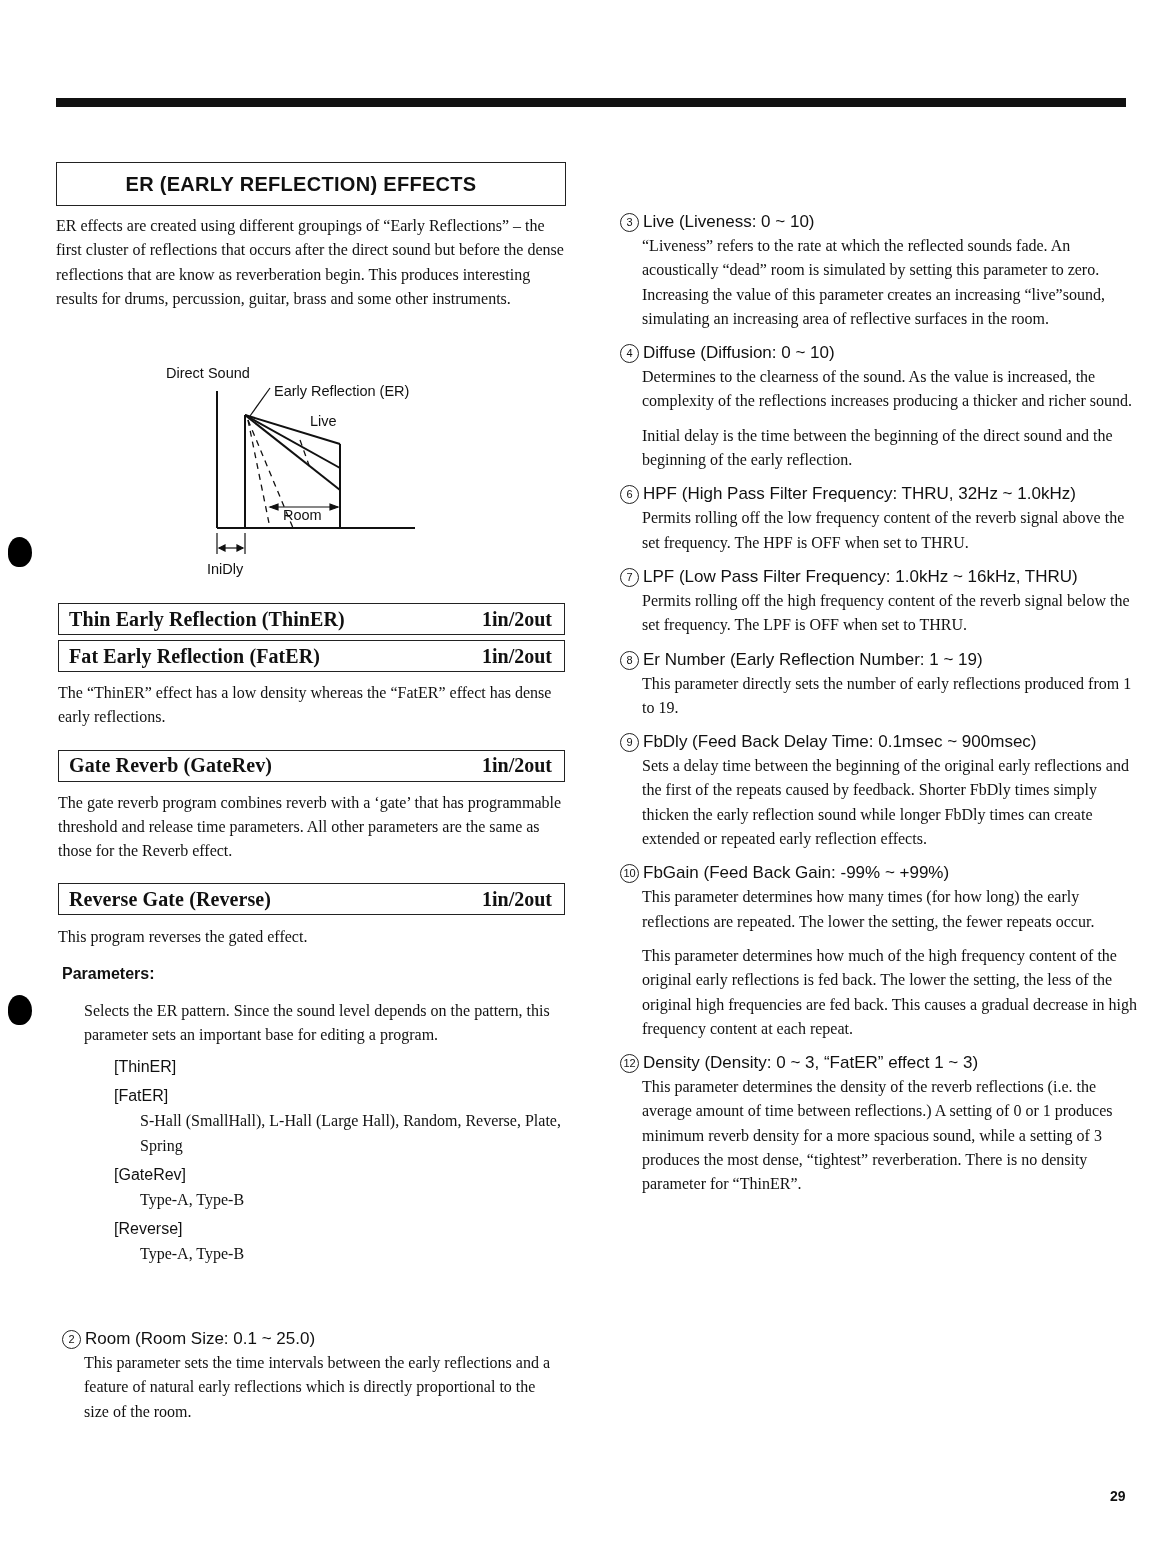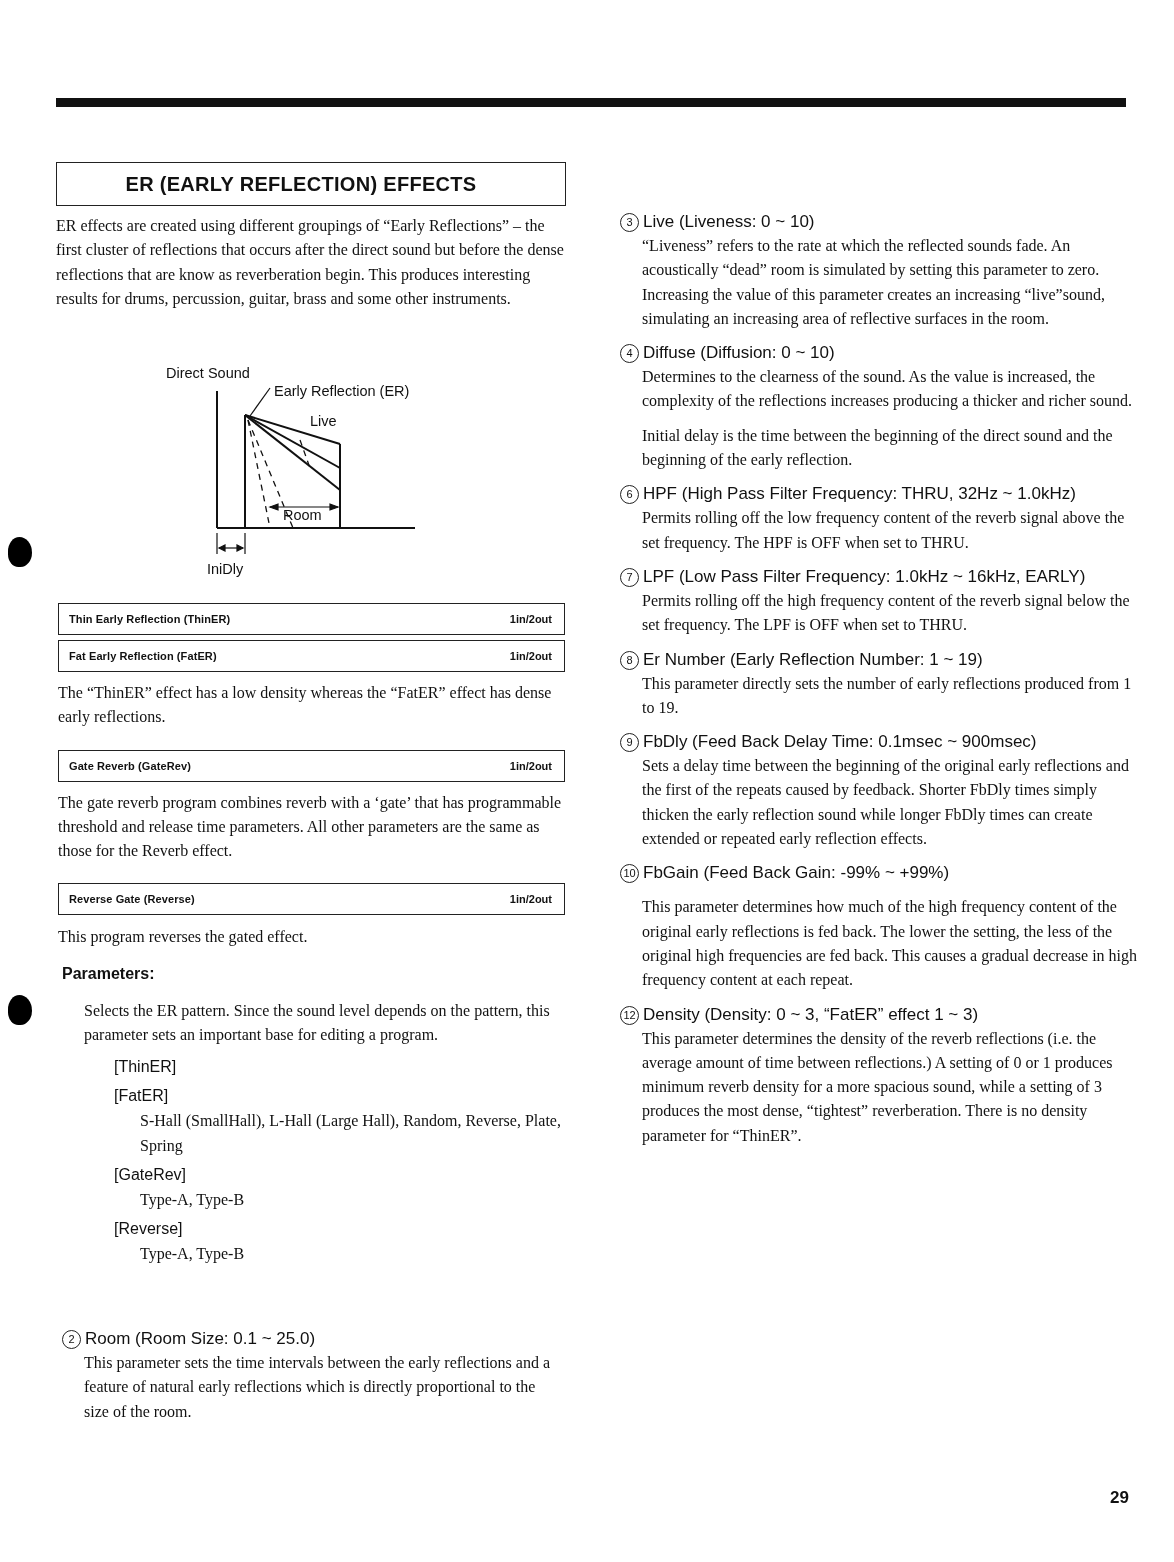--- a/index.html
+++ b/index.html
@@ -5,30 +5,30 @@
   html, body { margin:0; padding:0; background:#fff; }
   body { width:1174px; height:1562px; position:relative; overflow:hidden; color:#111; font-family:"Liberation Serif", serif; }
   .topbar { position:absolute; left:56px; top:98px; width:1070px; height:9px; background:#111; }
   .hole { position:absolute; width:24px; height:30px; background:#000; border-radius:50% 55% 50% 45%; }
   .col { position:absolute; }
   .left { left:56px; top:162px; width:510px; }
   .right { left:620px; top:210px; width:520px; }
   .title-box { border:1.5px solid #222; height:42px; display:flex; align-items:center; justify-content:center; font-family:"Liberation Sans", sans-serif; font-weight:bold; font-size:20px; letter-spacing:0.3px; margin-bottom:8px; }
   .title-box span { margin-right:20px; }
   p.body { font-size:16px; line-height:24.3px; margin:0; }
-  .effect-box { border:1.5px solid #222; height:30px; display:flex; align-items:center; justify-content:space-between; padding:0 12px 0 10px; font-family:Liberation Sans, sans-serif; font-weight:bold; font-size:11px; transform-origin:left; }
+  .effect-box { border:1.5px solid #222; height:30px; display:flex; align-items:center; justify-content:space-between; padding:0 12px 0 10px; font-family:Liberation Serif, serif; font-weight:bold; font-size:20px; transform-origin:left; }
   .effect-box .nm { letter-spacing:0.1px; }
   .param-head { font-family:"Liberation Sans", sans-serif; font-size:17px; line-height:24px; margin:0; }
   .param-body { font-size:16px; line-height:24.3px; margin:0 0 0 22px; }
   .circ { display:inline-block; width:17px; height:17px; border:1px solid #222; border-radius:50%; font-size:11px; line-height:17px; text-align:center; margin-right:4px; vertical-align:1px; font-family:"Liberation Sans", sans-serif; }
   .sub-head { font-family:"Liberation Sans", sans-serif; font-size:16px; margin-left:52px; line-height:25px; }
   .sub-body { font-size:16px; line-height:25px; margin-left:78px; }
   .diagram { position:absolute; left:150px; top:358px; width:300px; height:230px; }
   .diagram text { font-family:"Liberation Sans", sans-serif; font-size:14.5px; fill:#111; }
-  .page-num { position:absolute; left:1110px; top:1488px; font-family:"Liberation Sans", sans-serif; font-weight:bold; font-size:17px; }
+  .page-num { position:absolute; left:1110px; top:1488px; font-family:"Liberation Sans", sans-serif; font-weight:bold; font-size:14px; }
   .params-label { font-family:"Liberation Sans", sans-serif; font-weight:bold; font-size:16px; }
 </style>
 </head>
 <body>
 
 <div class="topbar"></div>
 <div class="hole" style="left:8px;top:537px;"></div>
 <div class="hole" style="left:8px;top:995px;"></div>
 
 <div class="col left">
@@ -121,33 +121,34 @@
     <p class="param-body">Determines to the clearness of the sound. As the value is increased, the complexity of the reflections increases producing a thicker and richer sound.</p>
   </div>
   <div style="margin-bottom:10px;">
     <p class="param-body">Initial delay is the time between the beginning of the direct sound and the beginning of the early reflection.</p>
   </div>
   <div style="margin-bottom:10px;">
     <p class="param-head"><span class="circ">6</span><span>HPF (High Pass Filter Frequency: THRU, 32Hz ~ 1.0kHz)</span></p>
     <p class="param-body">Permits rolling off the low frequency content of the reverb signal above the set frequency. The HPF is OFF when set to THRU.</p>
   </div>
   <div style="margin-bottom:10px;">
-    <p class="param-head"><span class="circ">7</span><span>LPF (Low Pass Filter Frequency: 1.0kHz ~ 16kHz, EARLY)</span></p>
+    <p class="param-head"><span class="circ">7</span><span>LPF (Low Pass Filter Frequency: 1.0kHz ~ 16kHz, THRU)</span></p>
     <p class="param-body">Permits rolling off the high frequency content of the reverb signal below the set frequency. The LPF is OFF when set to THRU.</p>
   </div>
   <div style="margin-bottom:10px;">
     <p class="param-head"><span class="circ">8</span><span>Er Number (Early Reflection Number: 1 ~ 19)</span></p>
     <p class="param-body">This parameter directly sets the number of early reflections produced from 1 to 19.</p>
   </div>
   <div style="margin-bottom:10px;">
     <p class="param-head"><span class="circ">9</span><span>FbDly (Feed Back Delay Time: 0.1msec ~ 900msec)</span></p>
     <p class="param-body">Sets a delay time between the beginning of the original early reflections and the first of the repeats caused by feedback. Shorter FbDly times simply thicken the early reflection sound while longer FbDly times can create extended or repeated early reflection effects.</p>
   </div>
   <div style="margin-bottom:10px;">
     <p class="param-head"><span class="circ">10</span><span>FbGain (Feed Back Gain: -99% ~ +99%)</span></p>
+    <p class="param-body">This parameter determines how many times (for how long) the early reflections are repeated. The lower the setting, the fewer repeats occur.</p>
   </div>
   <div style="margin-bottom:10px;">
     <p class="param-body">This parameter determines how much of the high frequency content of the original early reflections is fed back. The lower the setting, the less of the original high frequencies are fed back. This causes a gradual decrease in high frequency content at each repeat.</p>
   </div>
   <div>
     <p class="param-head"><span class="circ">12</span><span>Density (Density: 0 ~ 3, “FatER” effect 1 ~ 3)</span></p>
     <p class="param-body">This parameter determines the density of the reverb reflections (i.e. the average amount of time between reflections.) A setting of 0 or 1 produces minimum reverb density for a more spacious sound, while a setting of 3 produces the most dense, “tightest” reverberation. There is no density parameter for “ThinER”.</p>
   </div>
 </div>
 

